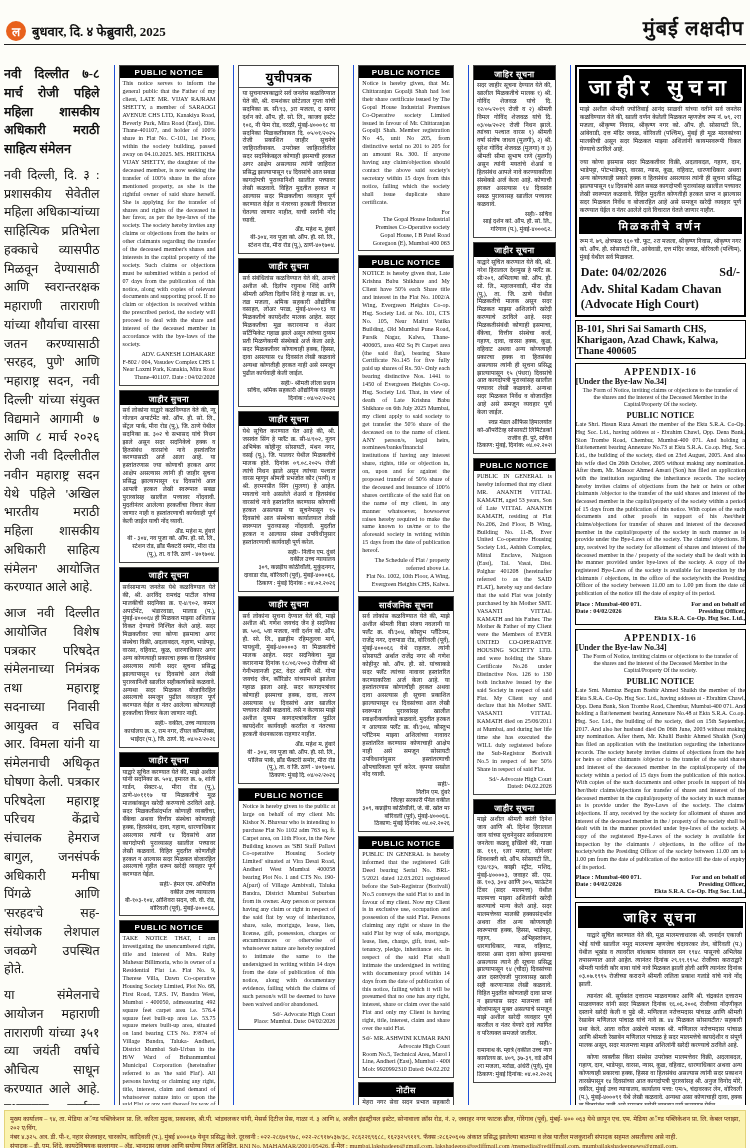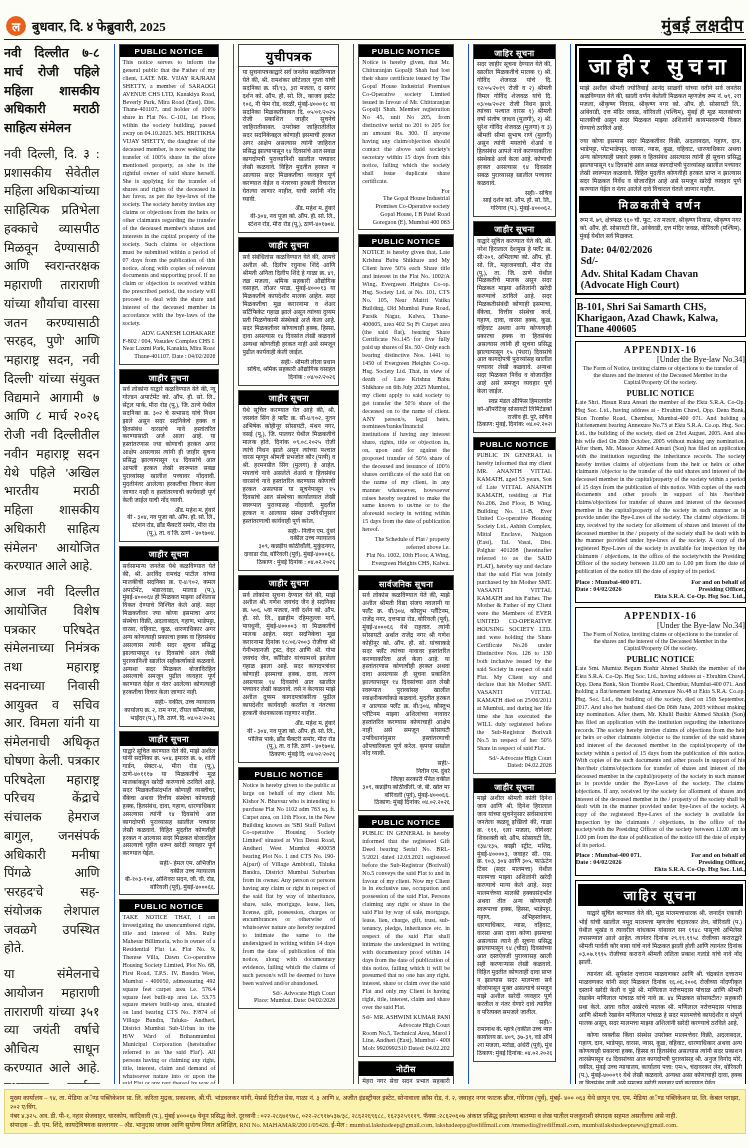--- a/index.html
+++ b/index.html
@@ -7,23 +7,23 @@
     width:750px;height:1148px;background:#fdfdf8;overflow:hidden;
     font-family:"Liberation Serif","DejaVu Serif",serif;color:#111;
   }
   .page{width:742px;margin:0 auto;padding-top:14px;}
   
   .masthead{display:flex;justify-content:space-between;align-items:flex-end;padding:0 2px 3px 2px;border-bottom:1.5px solid #222;}
   .mh-left{display:flex;align-items:center;gap:6px;}
   .logo{width:20px;height:20px;border-radius:50%;background:#e8611c;color:#fff;font-weight:bold;
         display:flex;align-items:center;justify-content:center;font-size:12px;font-family:"DejaVu Sans",sans-serif;}
   .date-line{font-size:13px;font-weight:bold;}
-  .paper-name{font-size:16px;font-weight:bold;letter-spacing:1px;text-decoration:underline;}
-  
-  .cols{display:flex;gap:14px;margin-top:4px;height:1040px;overflow:hidden;}
+  .paper-name{font-size:20px;font-weight:bold;letter-spacing:1px;}
+  
+  .cols{display:flex;gap:14px;margin-top:20px;height:1040px;overflow:hidden;}
   .col{overflow:hidden;height:1040px;}
   .col+.col{border-left:1px solid #1d4ed8;padding-left:4px;}
   .col-news{width:106px;font-size:12.5px;line-height:1.5;text-align:justify;}
   .col-news p{margin:0 0 7px 0;}
   .col-b{width:112px;} .col-c{width:112px;} .col-d{width:106px;} .col-e{width:92px;}
   .col-right{width:190px;}
   
   .notice{border:1px solid #444;margin:0 0 4px 0;padding:0 0 2px 0;background:#fff;}
   .n-head{background:#000;color:#fff;text-align:center;font-weight:bold;font-size:8px;
           padding:1.5px 0;font-family:"Liberation Sans","DejaVu Sans",sans-serif;letter-spacing:.5px;}
@@ -31,25 +31,25 @@
   .n-body{font-size:6px;line-height:1.32;text-align:justify;padding:2px 3px 1px 3px;}
   .n-sig{font-size:6px;line-height:1.3;text-align:right;padding:1px 3px 1px 3px;}
   .n-sig div{white-space:nowrap;overflow:hidden;}
   
   .bigbox{border:2px solid #000;padding:2px;margin-bottom:3px;background:#fff;}
   .bigbox .bb-title{background:#000;color:#fff;font-size:22px;font-weight:bold;text-align:center;
        padding:2px 0;letter-spacing:6px;font-family:"Liberation Sans","DejaVu Sans",sans-serif;}
   .bigbox .bb-body{font-size:6px;line-height:1.35;text-align:justify;padding:2px 1px;}
   .bigbox .bb-sub{background:#000000;color:#fff;font-size:11px;font-weight:bold;text-align:center;padding:1px 0;margin:1px 0;
        font-family:"Liberation Sans","DejaVu Sans",sans-serif;letter-spacing:2px;}
-  .bb-sign{display:flex;justify-content:space-between;font-size:10px;font-weight:bold;padding:1px 2px;flex-direction:column;}
+  .bb-sign{display:flex;justify-content:space-between;font-size:12px;font-weight:bold;padding:1px 2px;}
   .addr-strip{border:1.5px solid #000;text-align:left;font-size:10px;font-weight:bold;padding:2px 1px;margin-bottom:4px;background:#fff;}
   .appx{border:1.5px solid #000;padding:3px 0;margin-bottom:4px;background:#fff;}
   .appx .a-t1{text-align:center;font-weight:bold;font-size:9.5px;letter-spacing:1px;}
-  .appx .a-t2{text-align:right;font-weight:normal;font-size:8px;}
+  .appx .a-t2{text-align:left;font-weight:bold;font-size:8px;}
   .appx .a-intro{text-align:center;font-size:5.8px;line-height:1.25;padding:1px 4px;}
   .appx .a-pn{text-align:center;font-weight:bold;font-size:8.5px;padding:1px 0;}
   .appx .a-body{font-size:5.9px;line-height:1.3;text-align:justify;}
   .appx .a-foot{display:flex;justify-content:space-between;font-size:6.2px;font-weight:bold;margin-top:2px;}
   .appx .a-foot .r{text-align:right;}
   .results{border:1.5px solid #000;padding:2px 3px;background:#fff;}
   .results .r-name{text-align:center;font-weight:bold;font-size:13px;border-bottom:none;padding:1px 0;}
   .results .r-reg{text-align:center;font-size:5.6px;line-height:1.3;}
   
   .footer{margin-top:5px;background:#fbf3ae;border:1px solid #e3d37a;padding:3px 5px;}

